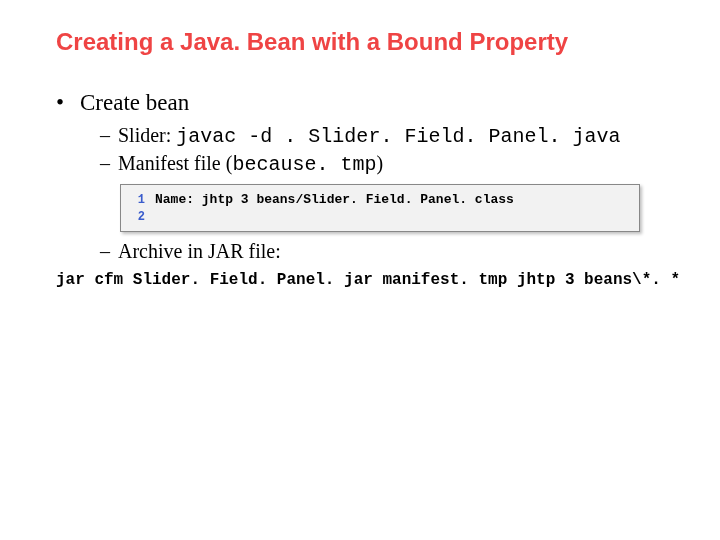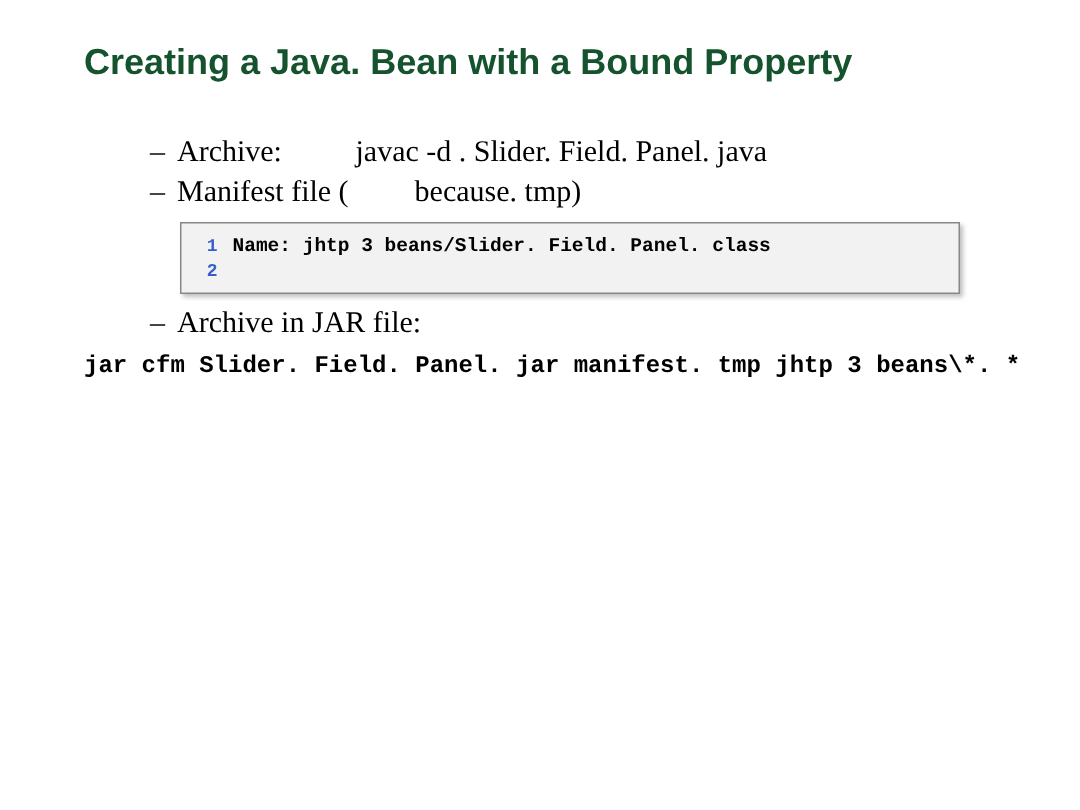--- a/index.html
+++ b/index.html
@@ -13,21 +13,21 @@
     overflow: hidden;
   }
   .slide {
     padding: 28px 40px 0 56px;
     box-sizing: border-box;
   }
   .title {
     font-family: Arial, Helvetica, sans-serif;
     font-weight: bold;
     font-size: 24px;
-    color: #14532d;
+    color: #ef4444;
     margin: 0 0 34px 0;
   }
   .lvl1 {
     font-size: 23px;
     margin: 0 0 8px 0;
     padding-left: 24px;
     position: relative;
   }
   .lvl1::before {
     content: "•";
@@ -53,22 +53,21 @@
     padding-left: 16px;
     position: relative;
   }
   .lvl3::before {
     content: "•";
     position: absolute;
     left: 0;
     top: 0;
   }
   .mono {
-    font-family: Liberation Serif, serif;
-    margin-left: 44px;
+    font-family: Liberation Mono, monospace;
   }
   .codebox {
     margin: 8px 0 8px 64px;
     border: 1px solid #888;
     background: #f2f2f2;
     box-shadow: 2px 2px 3px rgba(0,0,0,0.25);
     padding: 4px 6px;
     width: 520px;
     box-sizing: border-box;
   }
@@ -98,23 +97,24 @@
     white-space: pre;
   }
 </style>
 </head>
 <body>
 
 <div class="slide">
 
   <h1 class="title">Creating a Java. Bean with a Bound Property</h1>
 
+  <div class="lvl1">Create bean</div>
 
   <div class="lvl2">
-    <span>Archive: </span><span class="mono">javac -d . Slider. Field. Panel. java</span>
+    <span>Slider: </span><span class="mono">javac -d . Slider. Field. Panel. java</span>
   </div>
 
   <div class="lvl2">
     <span>Manifest file (</span><span class="mono">because. tmp</span><span>)</span>
   </div>
 
   <div class="codebox">
     <div class="codeline">
       <span class="lineno">1</span>
       <span>Name: jhtp 3 beans/Slider. Field. Panel. class</span>

